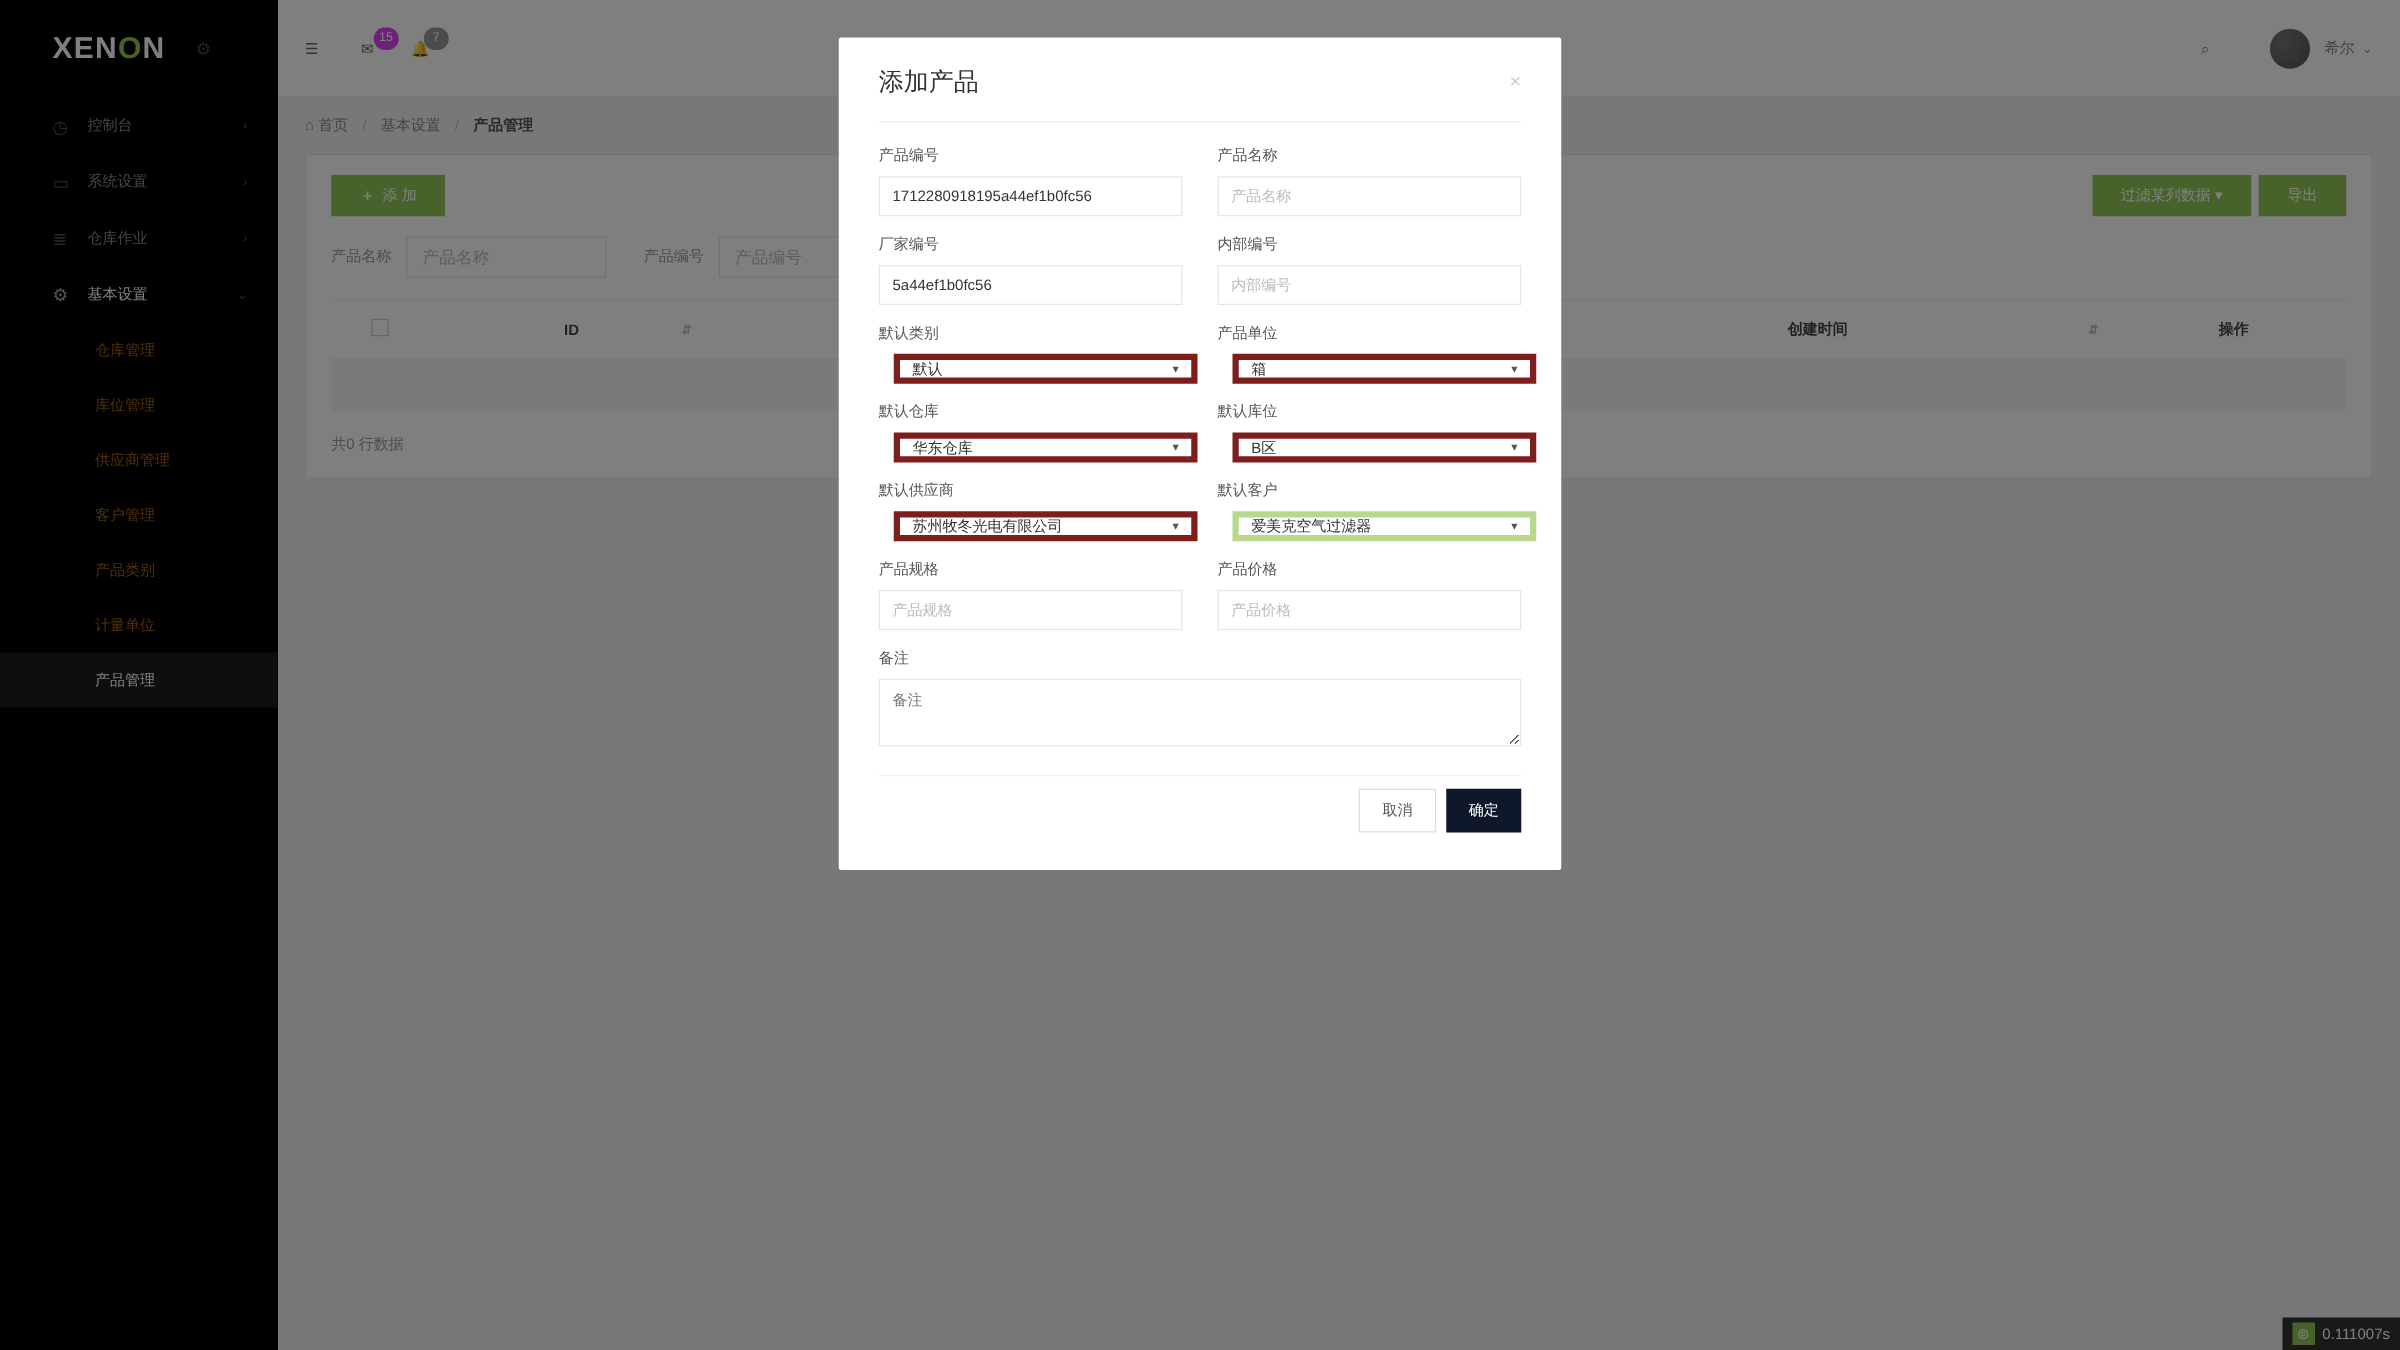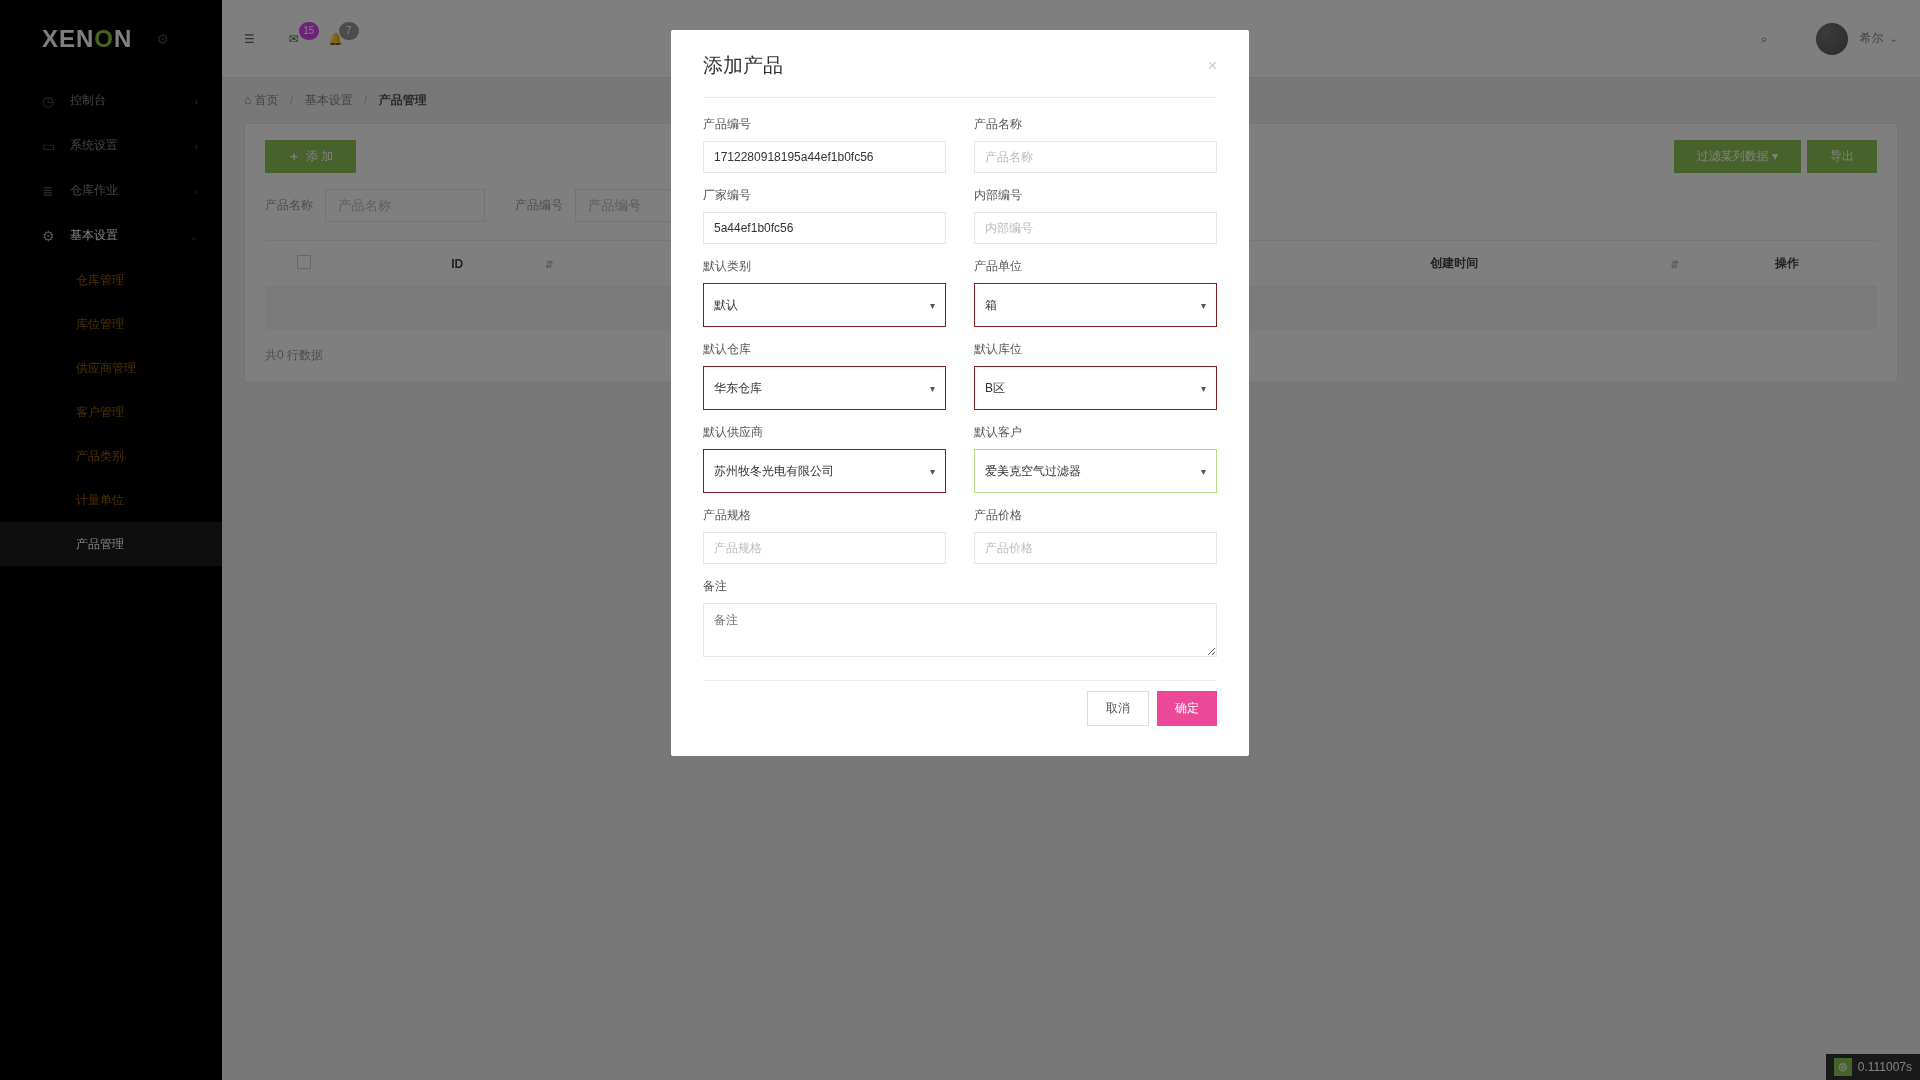--- a/index.html
+++ b/index.html
@@ -173,44 +173,44 @@
 .form-cell.full { flex: 0 0 100%; }
 .form-label { display: block; font-size: 12px; color: #555; margin-bottom: 8px; }
 .form-ctrl {
   width: 100%; height: 32px;
   border: 1px solid #e6e6e6; padding: 0 10px;
   font-size: 12px; color: #333;
   background: #fff;
 }
 .form-ctrl::placeholder { color: #bbb; }
 .form-select {
-  width: 100%; height: 44px;
-  border: 1px solid #7f1d1d; padding: 0 10px;
+  width: 100%; height: 24px;
+  border: 5px solid #7f1d1d; padding: 0 10px;
   background: #fff;
   position: relative; display: flex; align-items: center;
-  color: #333; font-size: 12px;
+  color: #333; font-size: 12px; margin-left: 12px;
 }
 .form-select.highlight { border-color: #b8d98b; }
 .form-select .caret {
   position: absolute; right: 10px; top: 50%; transform: translateY(-50%);
   font-size: 10px; color: #555;
 }
 .form-textarea {
   width: 100%; height: 54px;
   border: 1px solid #e6e6e6; padding: 8px 10px;
   font-size: 12px; font-family: inherit; resize: both;
 }
 
 .modal-foot { padding: 10px 32px 30px 32px; display: flex; justify-content: flex-end; gap: 8px; }
 .btn-default {
   border: 1px solid #ddd; background: #fff; color: #555;
   padding: 8px 18px; cursor: pointer; font-size: 12px;
 }
 .btn-primary {
-  border: none; background: #ec4899; color: #fff;
+  border: none; background: #0f172a; color: #fff;
   padding: 8px 18px; cursor: pointer; font-size: 12px;
 }
 
 
 .debug-badge {
   position: fixed; right: 0; bottom: 0;
   background: #333; color: #fff; padding: 4px 8px;
   font-size: 12px; display: flex; align-items: center;
   z-index: 50;
 }

